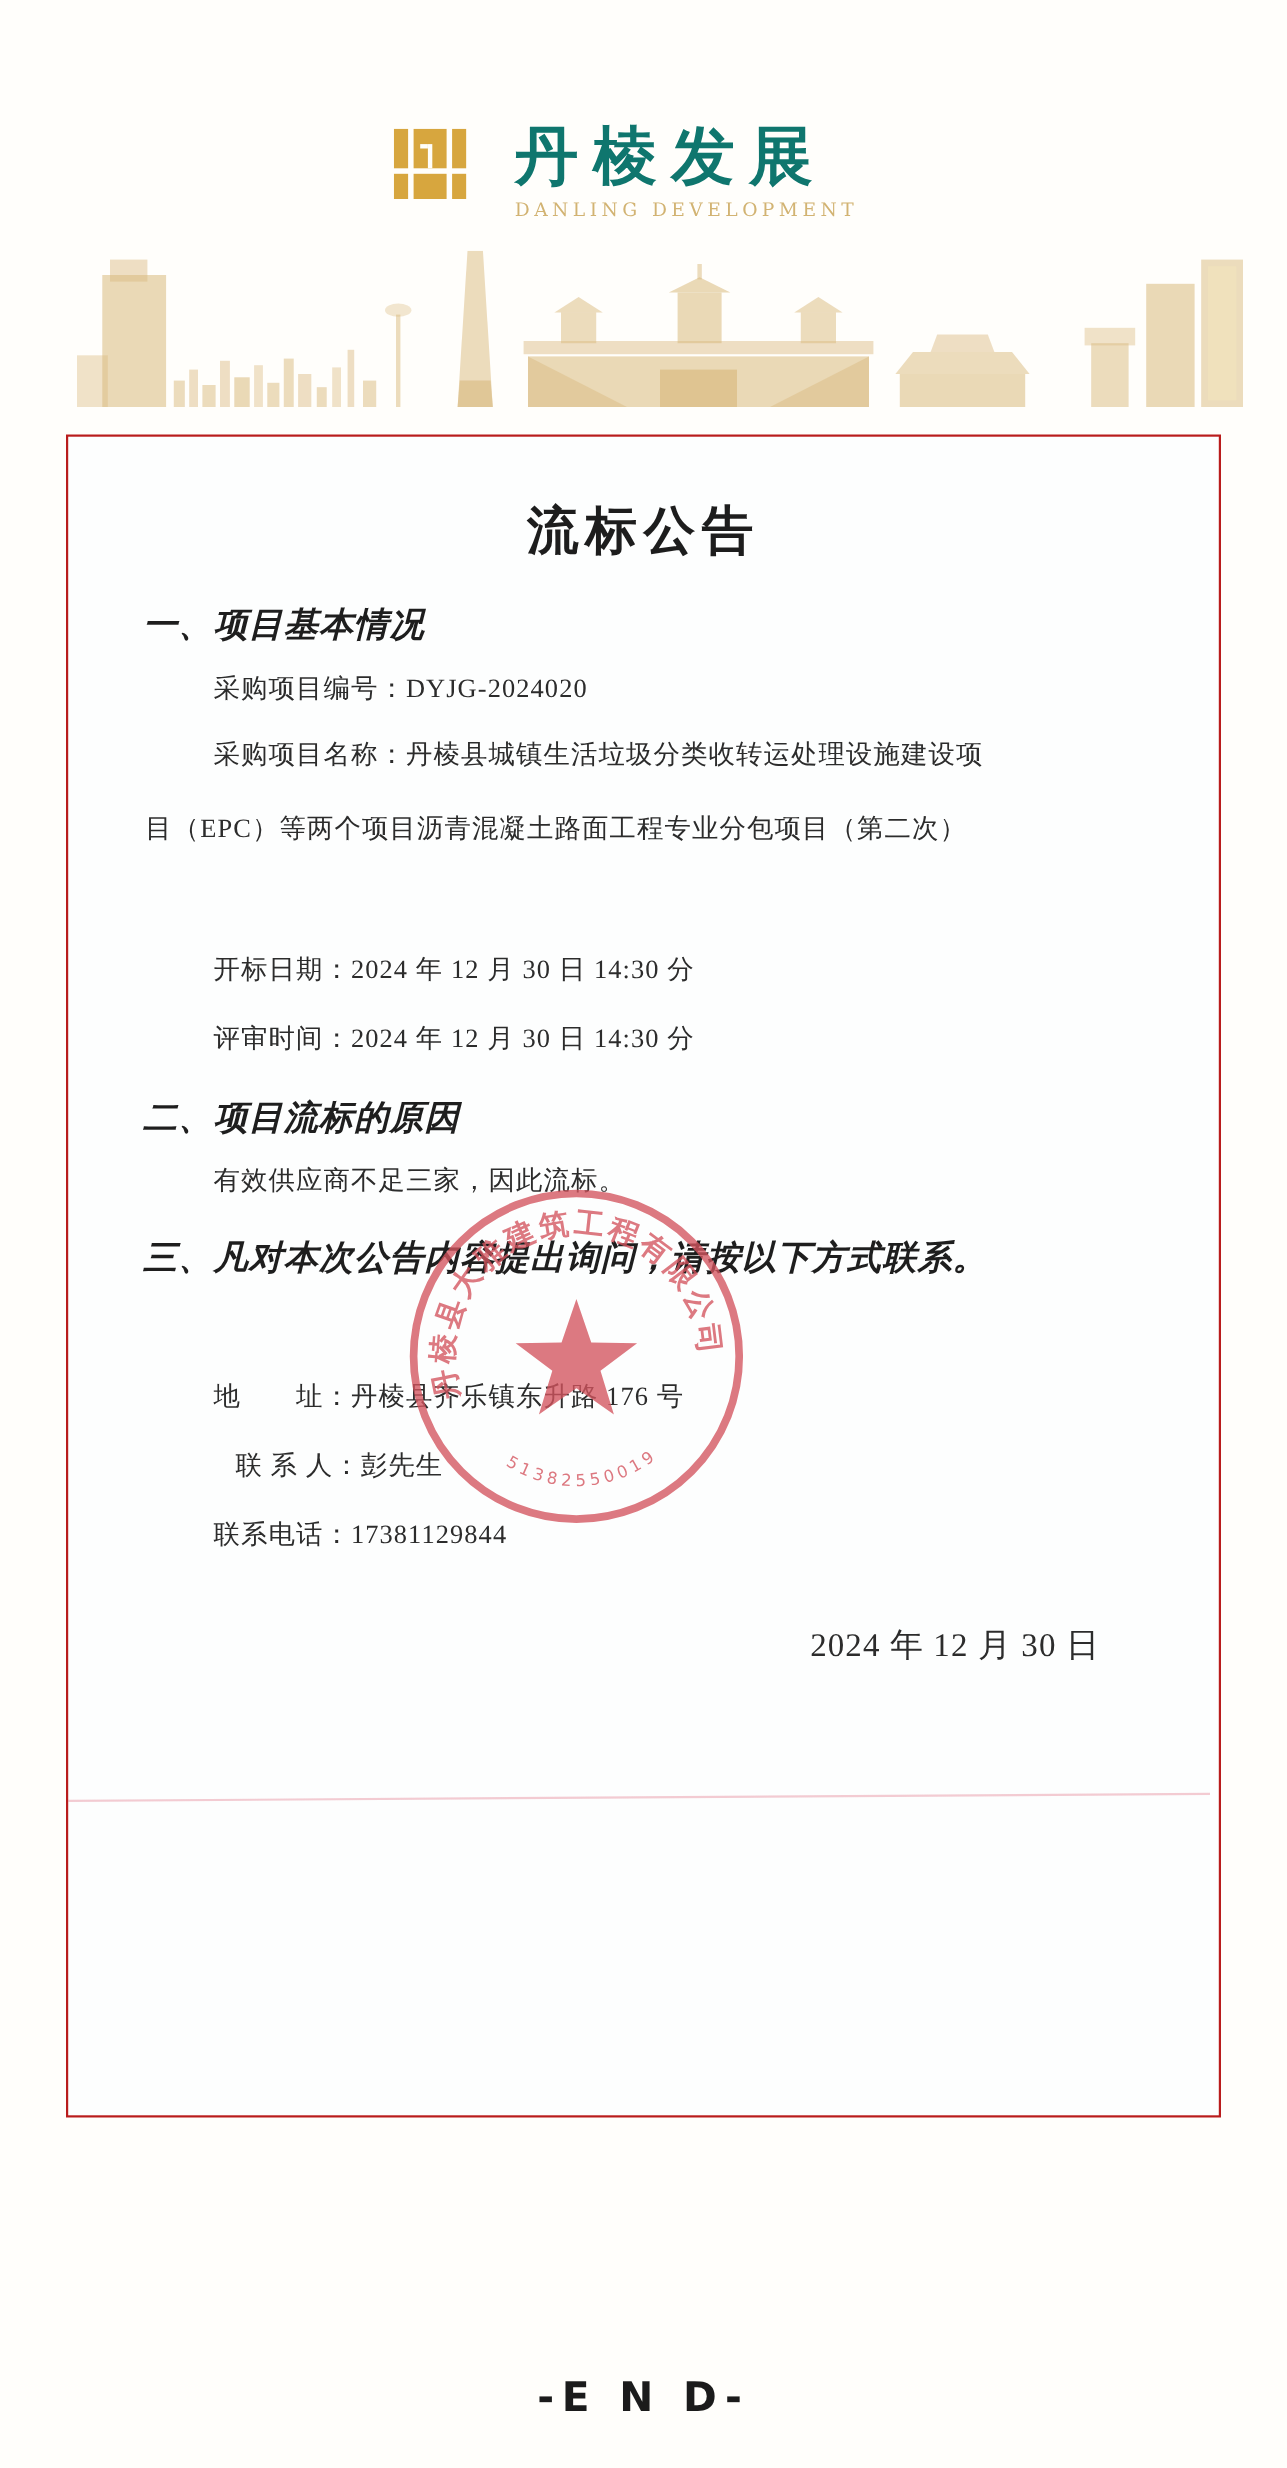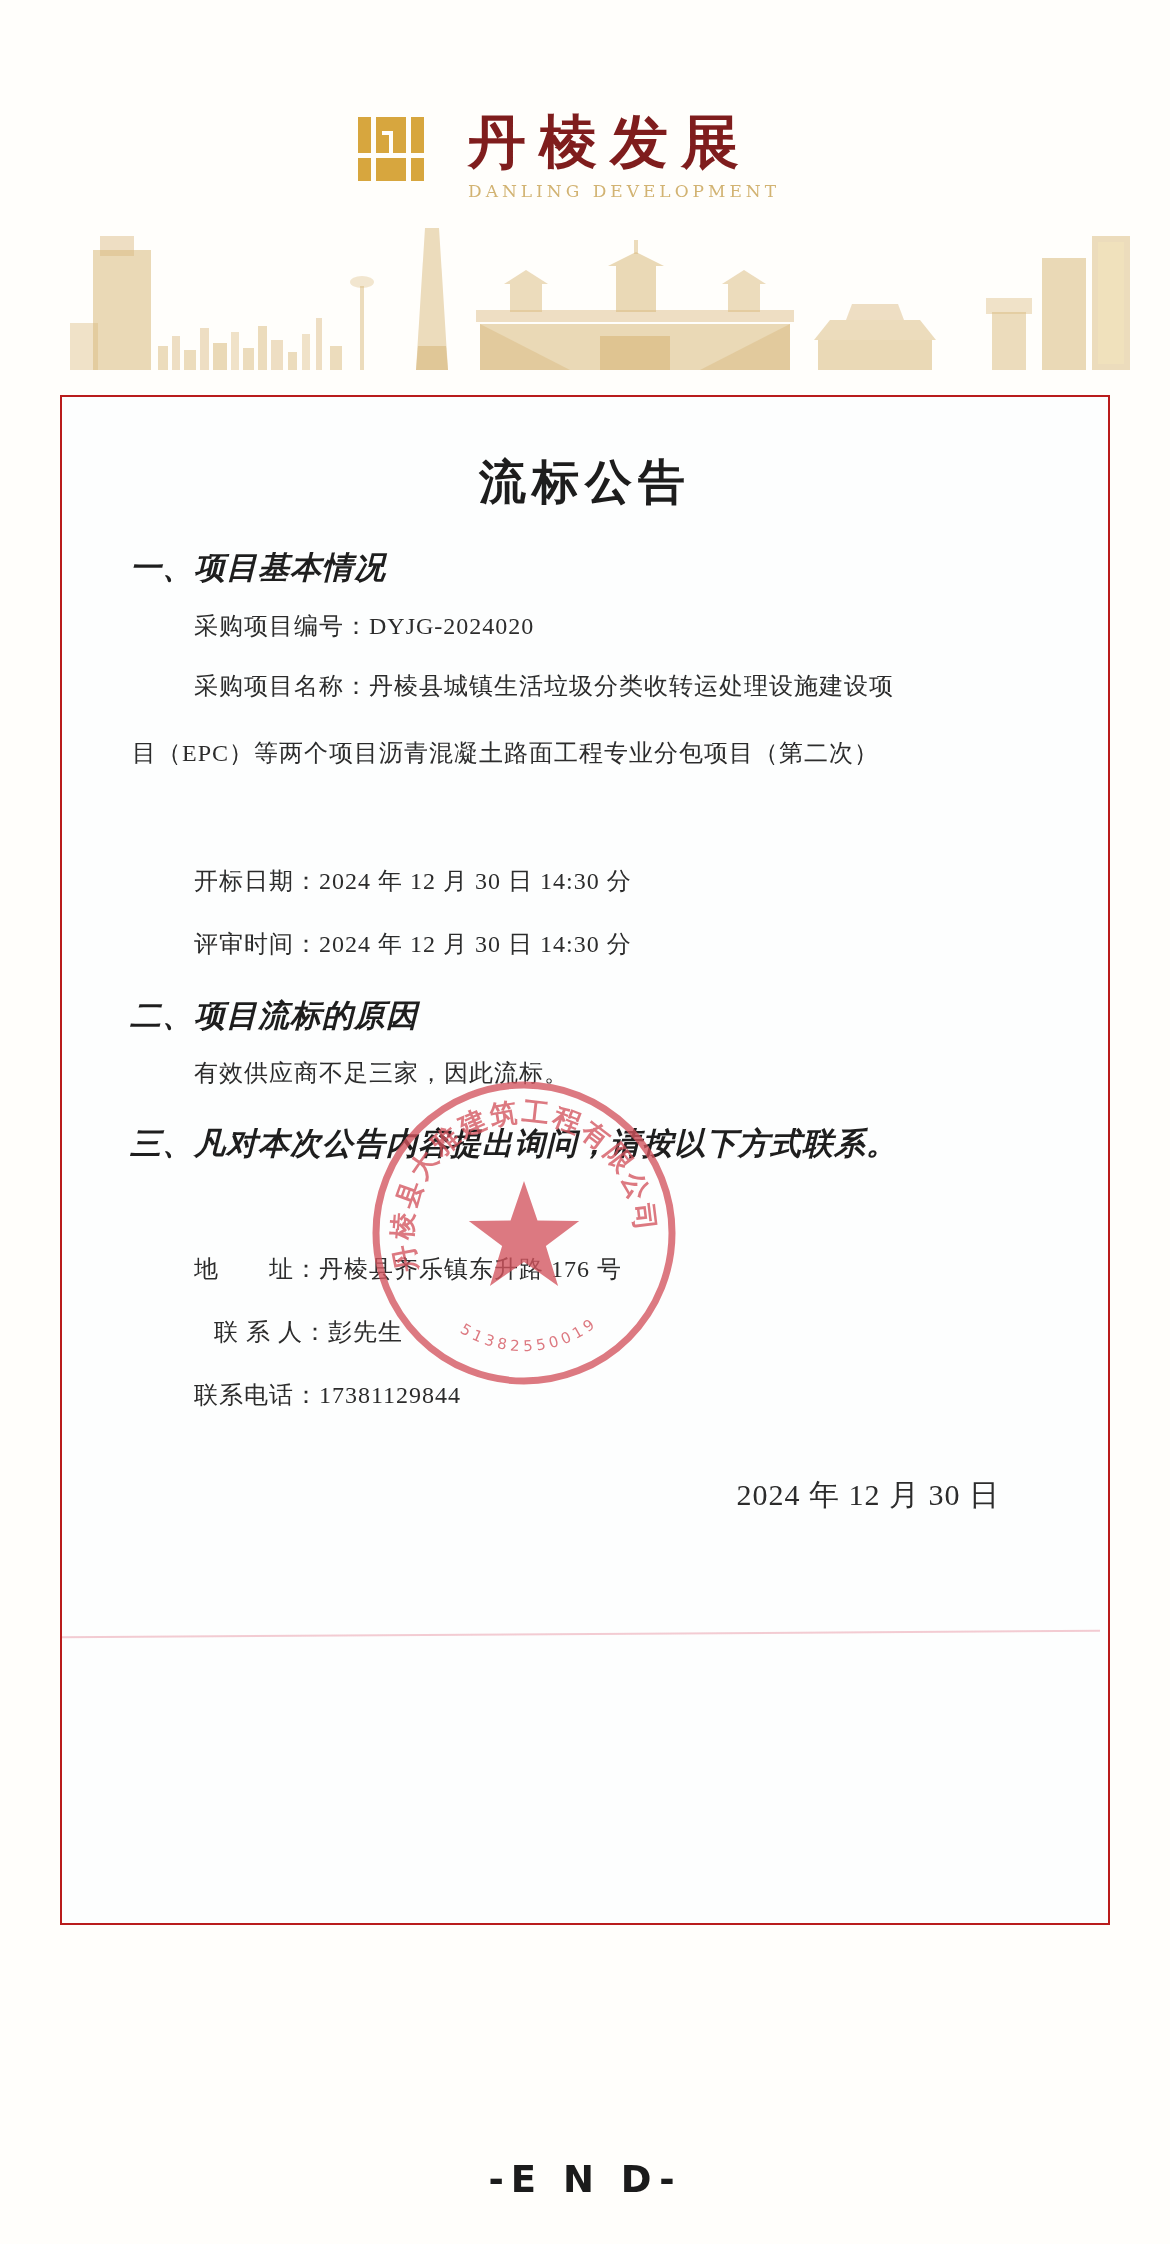--- a/index.html
+++ b/index.html
@@ -9,21 +9,21 @@
     width:1170px; height:2244px;
     background:#fffefb;
     overflow:hidden;
     font-family:"Liberation Serif","DejaVu Serif",serif;
   }
   
   .brand-logo { position:absolute; left:358px; top:117px; width:66px; height:64px; }
   .brand-cn {
     position:absolute; left:468px; top:104px;
     font-size:58px; font-weight:bold; letter-spacing:13px;
-    color:#7f1d1d; font-family:"Liberation Serif","DejaVu Serif",serif;
+    color:#0f766e; font-family:"Liberation Serif","DejaVu Serif",serif;
     white-space:nowrap;
   }
   .brand-en {
     position:absolute; left:468px; top:181px; width:280px;
     font-size:17px; letter-spacing:4px; color:#d2b372;
     font-family:"DejaVu Serif","Liberation Serif",serif;
     white-space:nowrap;
   }
   .skyline { position:absolute; left:40px; top:228px; width:1090px; height:142px; }
 

